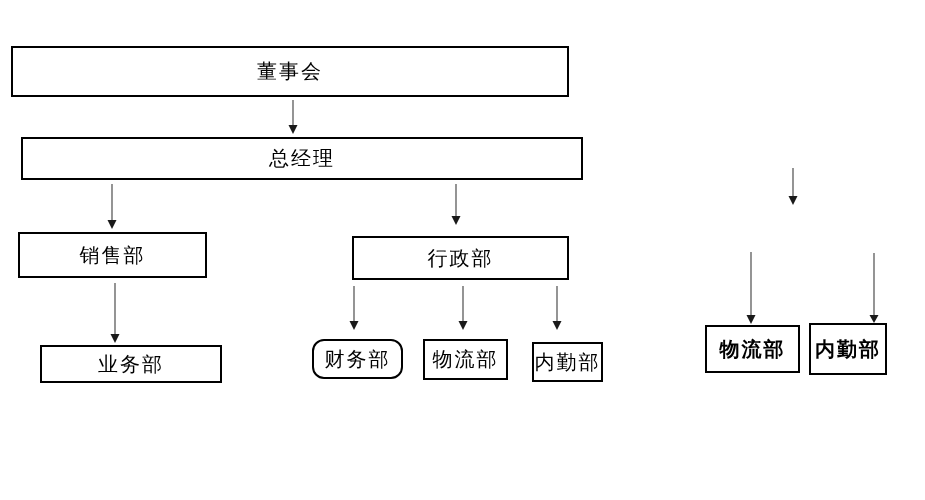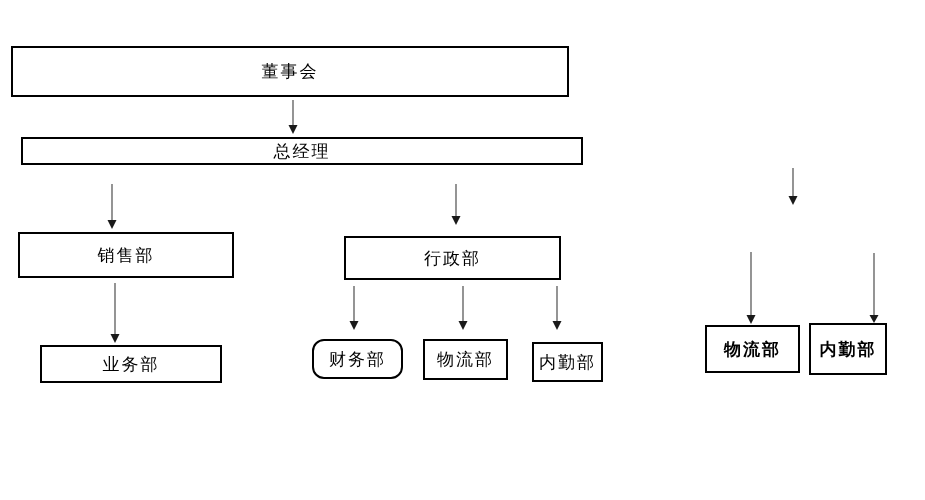--- a/index.html
+++ b/index.html
@@ -16,29 +16,29 @@
     position: absolute; left: 0; top: 0;
     width: 925px; height: 500px;
     pointer-events: none;
   }
   .node {
     position: absolute;
     box-sizing: border-box;
     border: 2px solid #000000;
     background: #ffffff;
     display: flex; align-items: center; justify-content: center;
-    font-size: 17px;
+    font-size: 20px;
     letter-spacing: 2px;
     color: #000000;
     white-space: nowrap;
   }
   
   #n-board      { left: 11px;  top: 46px;  width: 558px; height: 51px; }
-  #n-gm         { left: 21px;  top: 137px; width: 562px; height: 28px; }
-  #n-sales      { left: 18px;  top: 232px; width: 216px; height: 46px; }
+  #n-gm         { left: 21px;  top: 137px; width: 562px; height: 43px; }
+  #n-sales      { left: 18px;  top: 232px; width: 189px; height: 46px; }
   #n-business   { left: 40px;  top: 345px; width: 182px; height: 38px; }
   #n-admin      { left: 344px; top: 236px; width: 217px; height: 44px; }
   #n-finance    { left: 312px; top: 339px; width: 91px;  height: 40px; }
   #n-logistics  { left: 423px; top: 339px; width: 85px;  height: 41px; }
   #n-backoffice { left: 532px; top: 342px; width: 71px;  height: 40px; }
   #n-logistics2 { left: 705px; top: 325px; width: 95px;  height: 48px; font-weight: bold; }
   #n-backoffice2{ left: 809px; top: 323px; width: 78px;  height: 52px; font-weight: bold; }
 </style>
 </head>
 <body>
@@ -89,21 +89,21 @@
   </svg>
 
   <div class="node" id="n-board" style="border-color: rgb(0, 0, 0); color: rgb(0, 0, 0);">董事会</div>
 
   <div class="node" id="n-gm" style="border-color: rgb(0, 0, 0); color: rgb(0, 0, 0);">总经理</div>
 
   <div class="node" id="n-sales" style="border-color: rgb(0, 0, 0); color: rgb(0, 0, 0);">销售部</div>
 
   <div class="node" id="n-business" style="border-color: rgb(0, 0, 0); color: rgb(0, 0, 0);">业务部</div>
 
-  <div class="node" id="n-admin" style="border-color: rgb(0, 0, 0); color: rgb(0, 0, 0);">行政部</div>
+  <div class="node" id="n-admin" style="border-color: rgb(0, 0, 0); color: rgb(0, 0, 0); margin-left: 8px;">行政部</div>
 
   <div class="node" id="n-finance" style="border-color: rgb(0, 0, 0); color: rgb(0, 0, 0); border-radius: 12px;">财务部</div>
 
   <div class="node" id="n-logistics" style="border-color: rgb(0, 0, 0); color: rgb(0, 0, 0);">物流部</div>
 
   <div class="node" id="n-backoffice" style="border-color: rgb(0, 0, 0); color: rgb(0, 0, 0);">内勤部</div>
 
   <div class="node" id="n-logistics2" style="border-color: rgb(0, 0, 0); color: rgb(0, 0, 0);">物流部</div>
 
   <div class="node" id="n-backoffice2" style="border-color: rgb(0, 0, 0); color: rgb(0, 0, 0);">内勤部</div>

